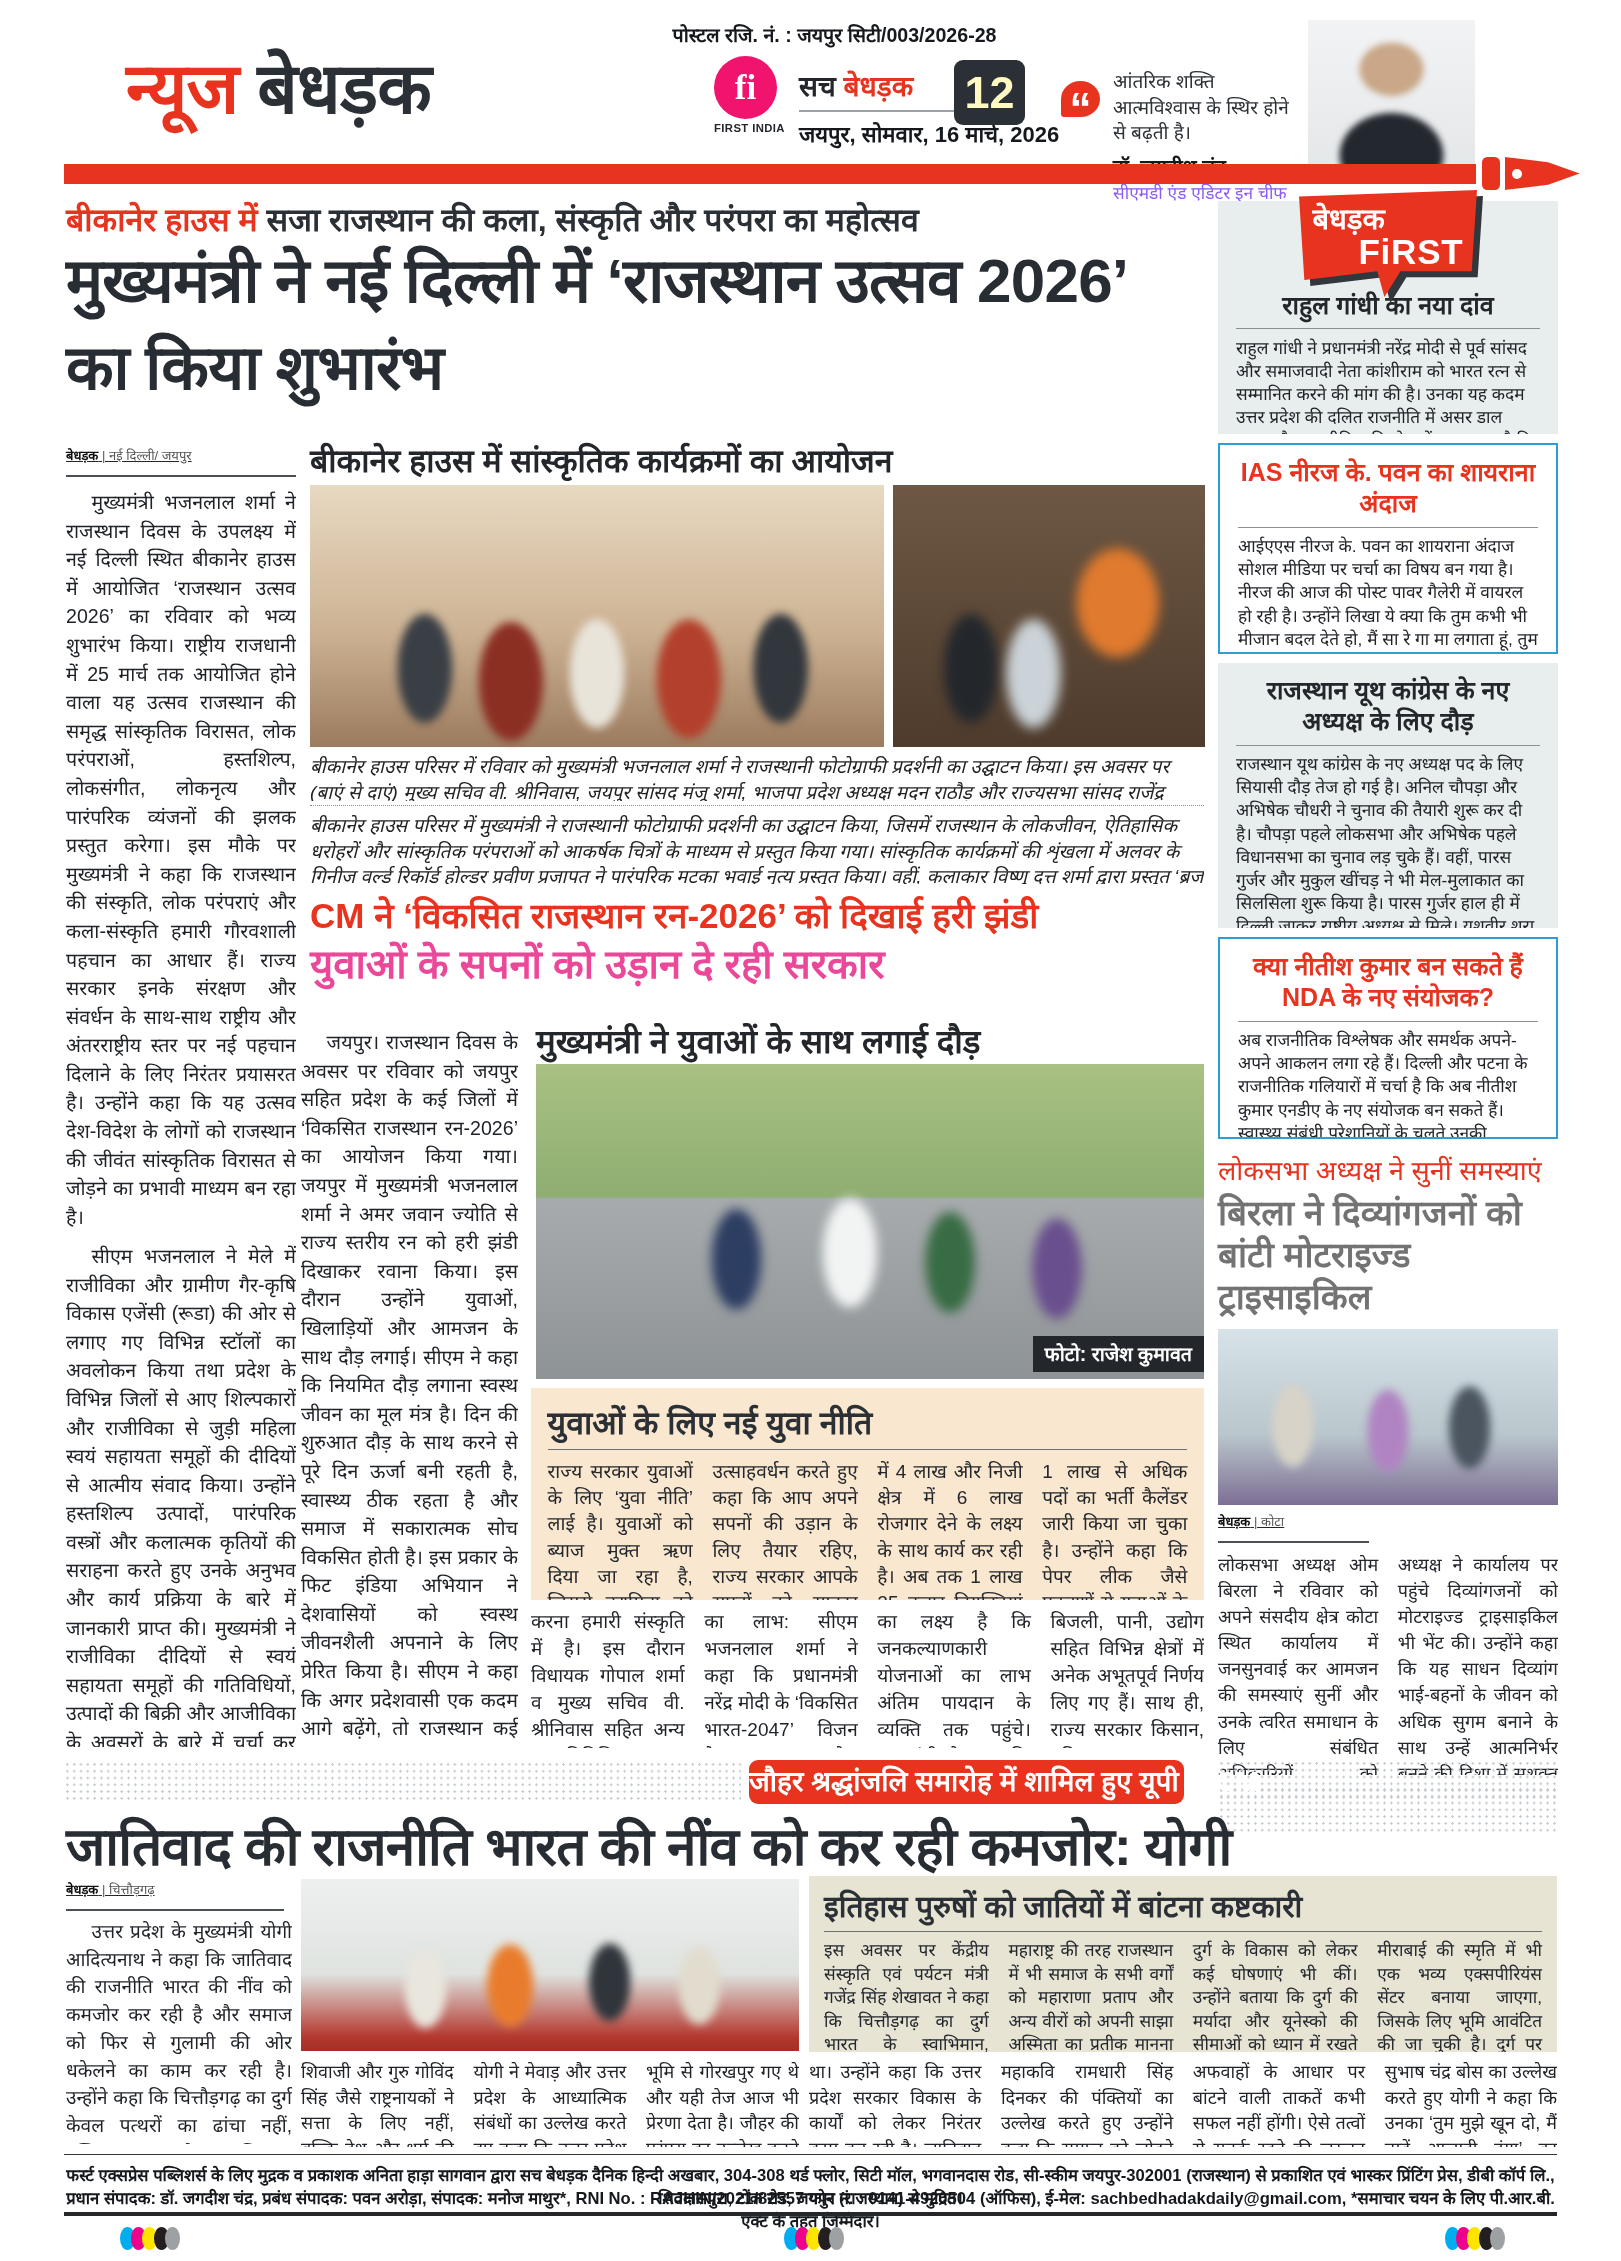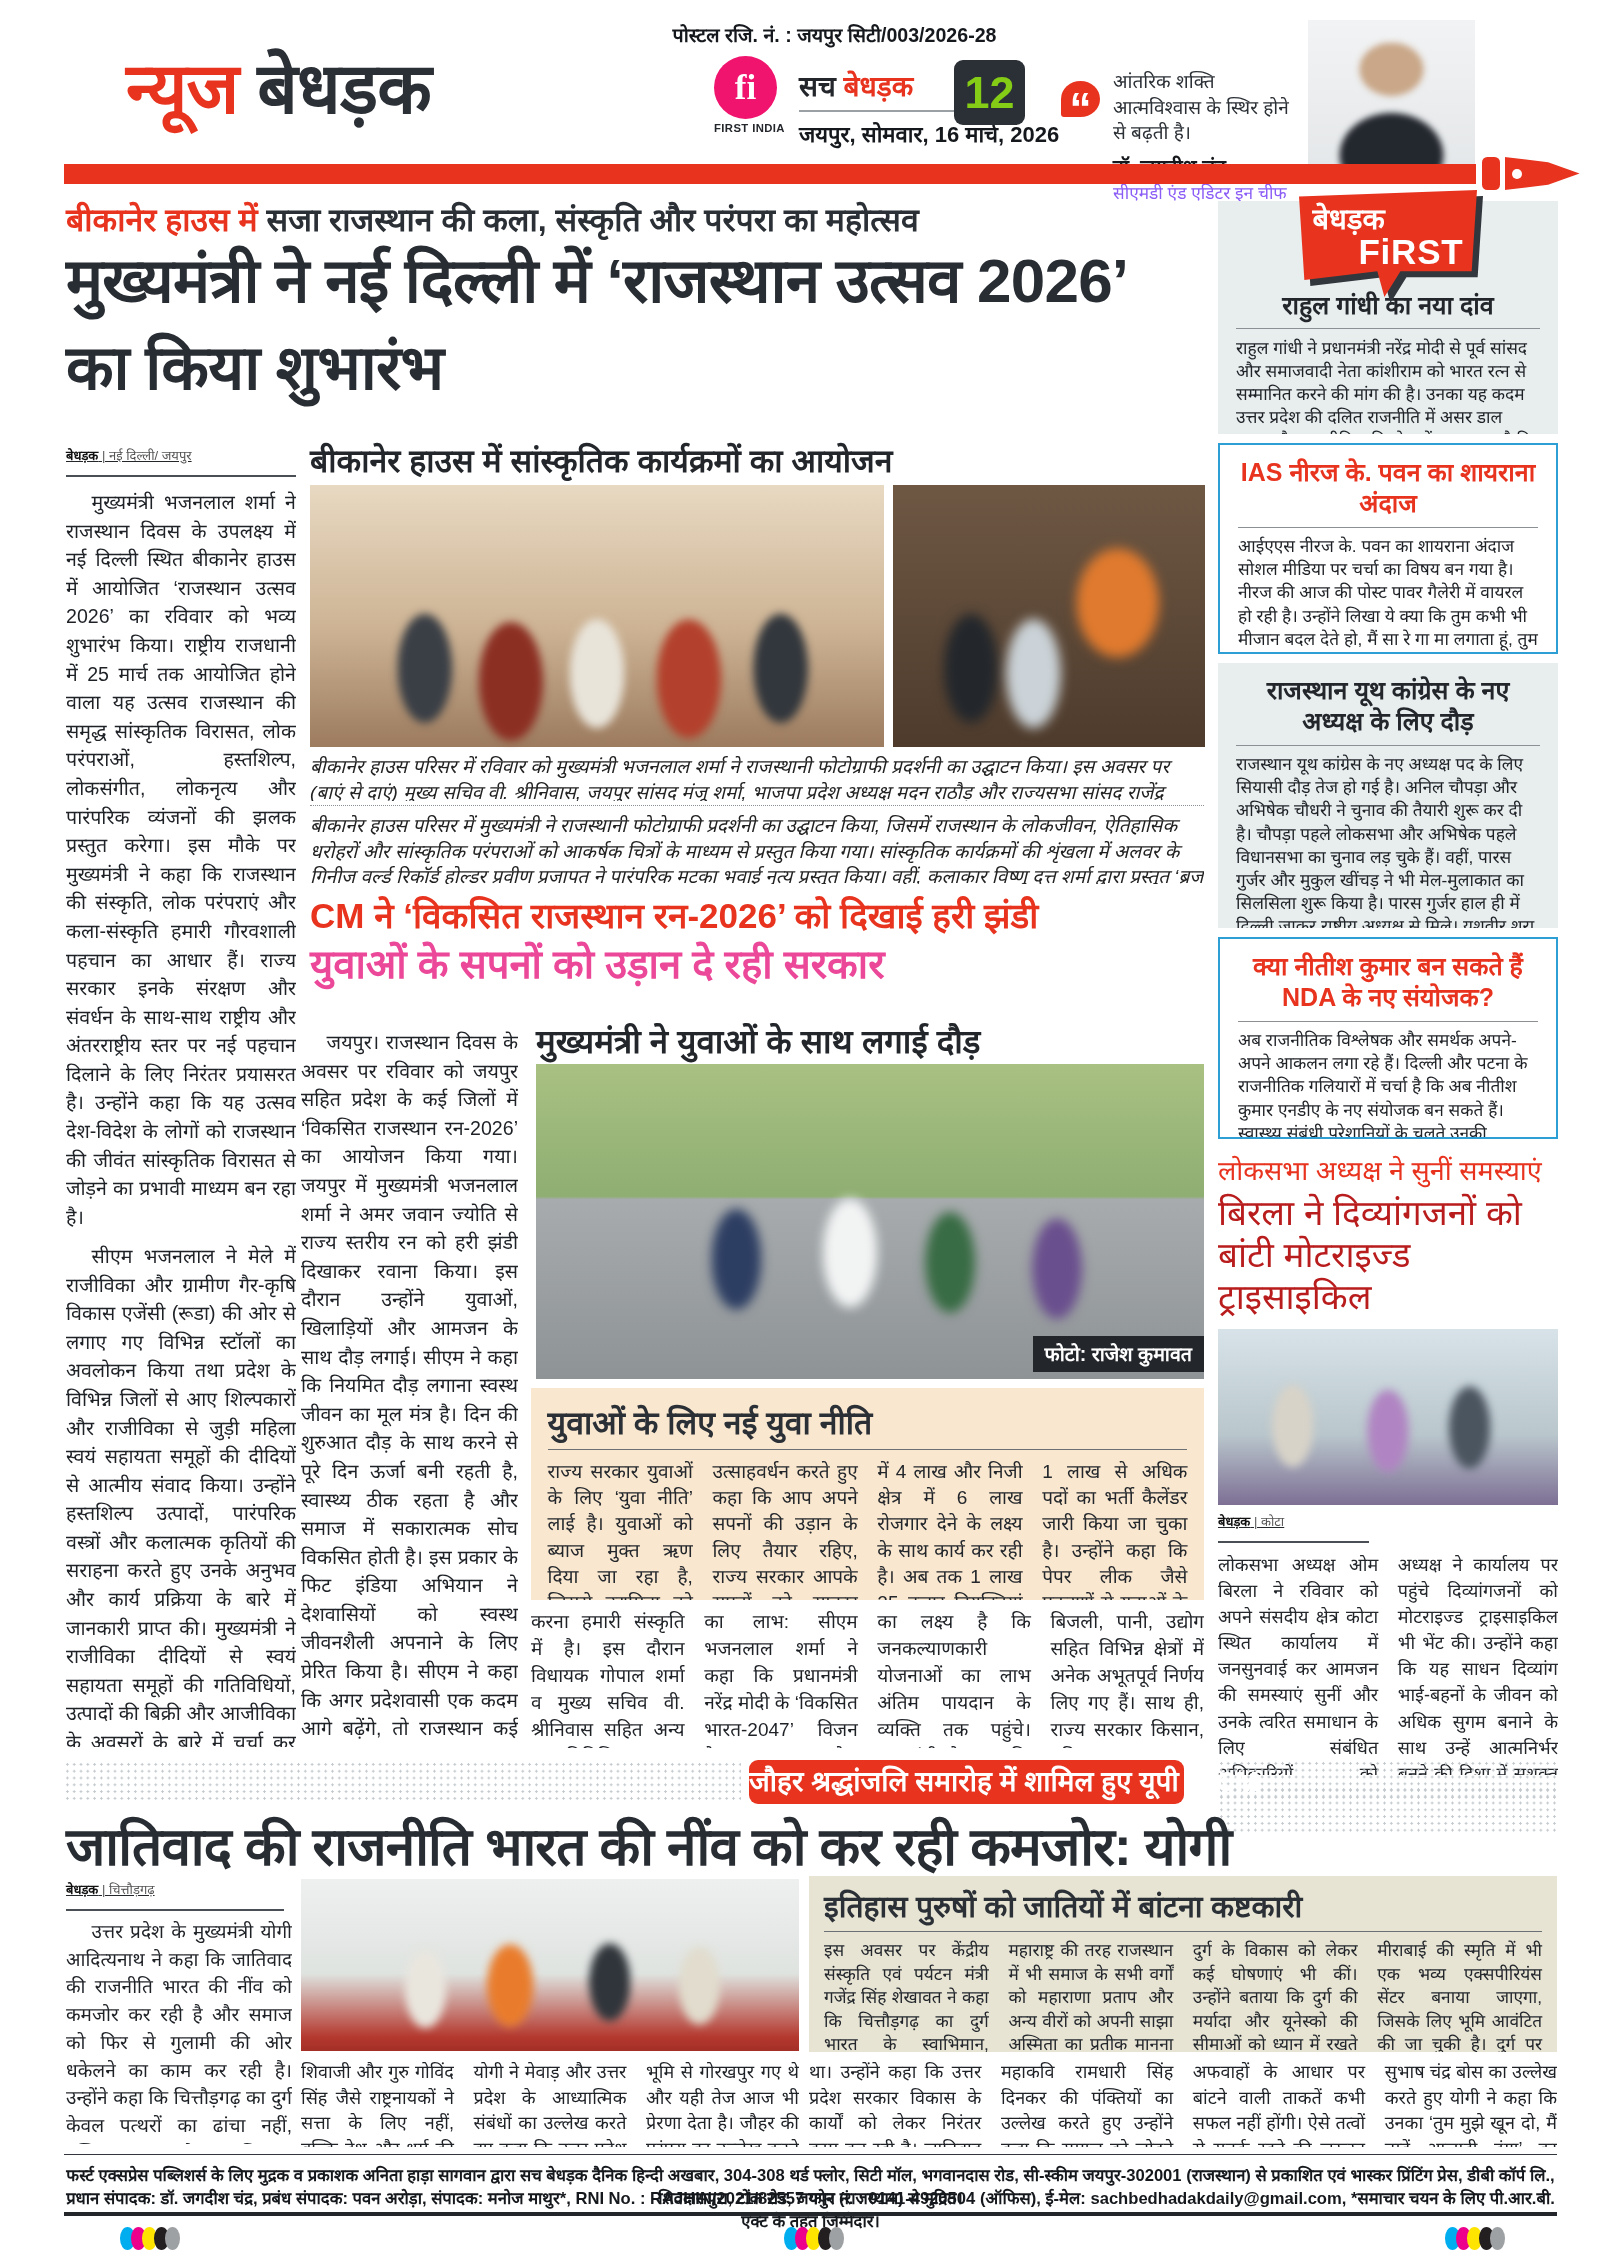--- a/index.html
+++ b/index.html
@@ -77,21 +77,21 @@
   </div>
 
   <div class="abs" style="left:799px;top:66px;width:226px;">
     <div style="font-size:28px;font-weight:800;">
       <span>सच</span><span> </span><span class="red">बेधड़क</span>
     </div>
     <div style="height:1.5px;background:#9aa0a4;margin:6px 0 6px 0;width:215px;"></div>
     <div style="font-size:22px;font-weight:700;color:#15181c;white-space:nowrap;">जयपुर, सोमवार, 16 मार्च, 2026</div>
   </div>
 
-  <div class="abs" style="left:954px;top:60px;width:71px;height:65px;background:#2b3036;border-radius:9px;color:#84cc16;font-size:45px;font-weight:900;text-align:center;line-height:65px;">12</div>
+  <div class="abs" style="left:954px;top:60px;width:71px;height:65px;background:#2b3036;border-radius:9px;color:#fef9c3;font-size:45px;font-weight:900;text-align:center;line-height:65px;">12</div>
 
   <div class="abs" style="left:1061px;top:81px;width:39px;height:36px;background:#e8331f;border-radius:50% 50% 50% 3px;color:#fff;text-align:center;">
        <span style="font-size:44px;line-height:56px;font-weight:900;">“</span>
   </div>
   <div class="abs" style="left:1113px;top:69px;width:188px;">
     <div style="font-size:19px;line-height:1.35;color:#2b3036;">आंतरिक शक्ति आत्मविश्वास के स्थिर होने से बढ़ती है।</div>
     <div style="font-size:20.3px;font-weight:800;margin-top:6px;color:#15181c;">डॉ. जगदीश चंद्र,</div>
     <div style="font-size:17.3px;color:#8b5cf6;margin-top:1.5px;">सीएमडी एंड एडिटर इन चीफ</div>
   </div>
 
@@ -186,21 +186,21 @@
       <div class="sb-body">राजस्थान यूथ कांग्रेस के नए अध्यक्ष पद के लिए सियासी दौड़ तेज हो गई है। अनिल चौपड़ा और अभिषेक चौधरी ने चुनाव की तैयारी शुरू कर दी है। चौपड़ा पहले लोकसभा और अभिषेक पहले विधानसभा का चुनाव लड़ चुके हैं। वहीं, पारस गुर्जर और मुकुल खींचड़ ने भी मेल-मुलाकात का सिलसिला शुरू किया है। पारस गुर्जर हाल ही में दिल्ली जाकर राष्ट्रीय अध्यक्ष से मिले। यशवीर शूरा और सुधींद्र मूंड ने अभी अपने पत्ते नहीं खोले हैं। उपाध्यक्ष और अन्य पदों के लिए भी कई युवा नेता भाग्य आजमा रहे हैं। यूथ कांग्रेस में एक बार फिर मेंबरशिप और पैसों की होड़ मचेगी। बड़े नेता फिलहाल चुनाव से दूरी बनाए हुए हैं, लेकिन विधायकों ने अपने समर्थकों के लिए लॉबिंग शुरू कर दी है।</div>
     </div>
 
     <div class="sb-box sb-blue ov" style="margin-top:9px;height:202px;">
       <div class="sb-title red">क्या नीतीश कुमार बन सकते हैं NDA के नए संयोजक?</div>
       <div class="sb-body">अब राजनीतिक विश्लेषक और समर्थक अपने-अपने आकलन लगा रहे हैं। दिल्ली और पटना के राजनीतिक गलियारों में चर्चा है कि अब नीतीश कुमार एनडीए के नए संयोजक बन सकते हैं। स्वास्थ्य संबंधी परेशानियों के चलते उनकी सक्रियता और जिम्मेदारी निभाने की क्षमता पर सवाल उठ रहे हैं। राजनीतिक विश्लेषक और समर्थक अलग-अलग अनुमान लगा रहे हैं कि क्या ‘सुशासन बाबू’ अपने पुराने अंदाज में काम करेंगे या सेहत उनकी नई जिम्मेदारी में बाधक बनेगी।</div>
     </div>
 
     <div style="margin-top:12px;">
       <div class="red" style="font-size:27px;font-weight:400;">लोकसभा अध्यक्ष ने सुनीं समस्याएं</div>
-      <div style="font-size:35px;font-weight:400;color:#b91c1c;line-height:1.2;margin-top:4.5px;">बिरला ने दिव्यांगजनों को बांटी मोटराइज्ड ट्राइसाइकिल</div>
+      <div style="font-size:35px;font-weight:700;color:#737373;line-height:1.2;margin-top:4.5px;">बिरला ने दिव्यांगजनों को बांटी मोटराइज्ड ट्राइसाइकिल</div>
       <div class="photo ph-birla" style="position:relative;width:340px;height:176px;margin-top:10.5px;"></div>
       <div class="byline" style="width:151px;margin-top:7.5px;">
         <b>बेधड़क</b><span class="loc"> | </span><span class="loc">कोटा</span>
       </div>
       <div class="colrow ov" style="margin-top:9px;height:223px;font-size:18px;line-height:1.45;">
         <div class="jt">लोकसभा अध्यक्ष ओम बिरला ने रविवार को अपने संसदीय क्षेत्र कोटा स्थित कार्यालय में जनसुनवाई कर आमजन की समस्याएं सुनीं और उनके त्वरित समाधान के लिए संबंधित अधिकारियों को आवश्यक दिशा-निर्देश दिए। जनसुनवाई के दौरान बड़ी संख्या में क्षेत्रवासी अपनी समस्याएं लेकर पहुंचे, जिनकी शिकायतों पर बिरला ने अधिकारियों को संवेदनशीलता के साथ कार्रवाई करने के निर्देश दिए। इस अवसर पर लोकसभा</div>
         <div class="jt">अध्यक्ष ने कार्यालय पर पहुंचे दिव्यांगजनों को मोटराइज्ड ट्राइसाइकिल भी भेंट की। उन्होंने कहा कि यह साधन दिव्यांग भाई-बहनों के जीवन को अधिक सुगम बनाने के साथ उन्हें आत्मनिर्भर बनने की दिशा में सशक्त करेगा। बिरला ने दिव्यांगजनों के उज्ज्वल भविष्य और बेहतर जीवन की कामना करते हुए ईश्वर से प्रार्थना की कि सभी को सामर्थ्य प्रदान करें तथा उनके जीवन में सदैव उत्साह, आत्मविश्वास और मुस्कान बनी रहे।</div>
       </div>
     </div>
 

